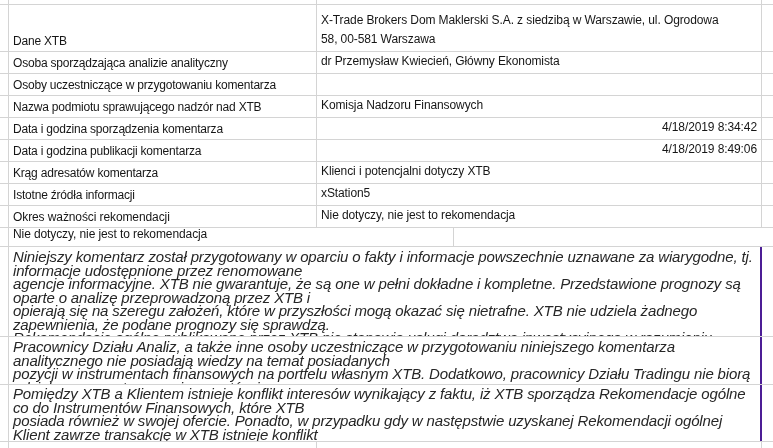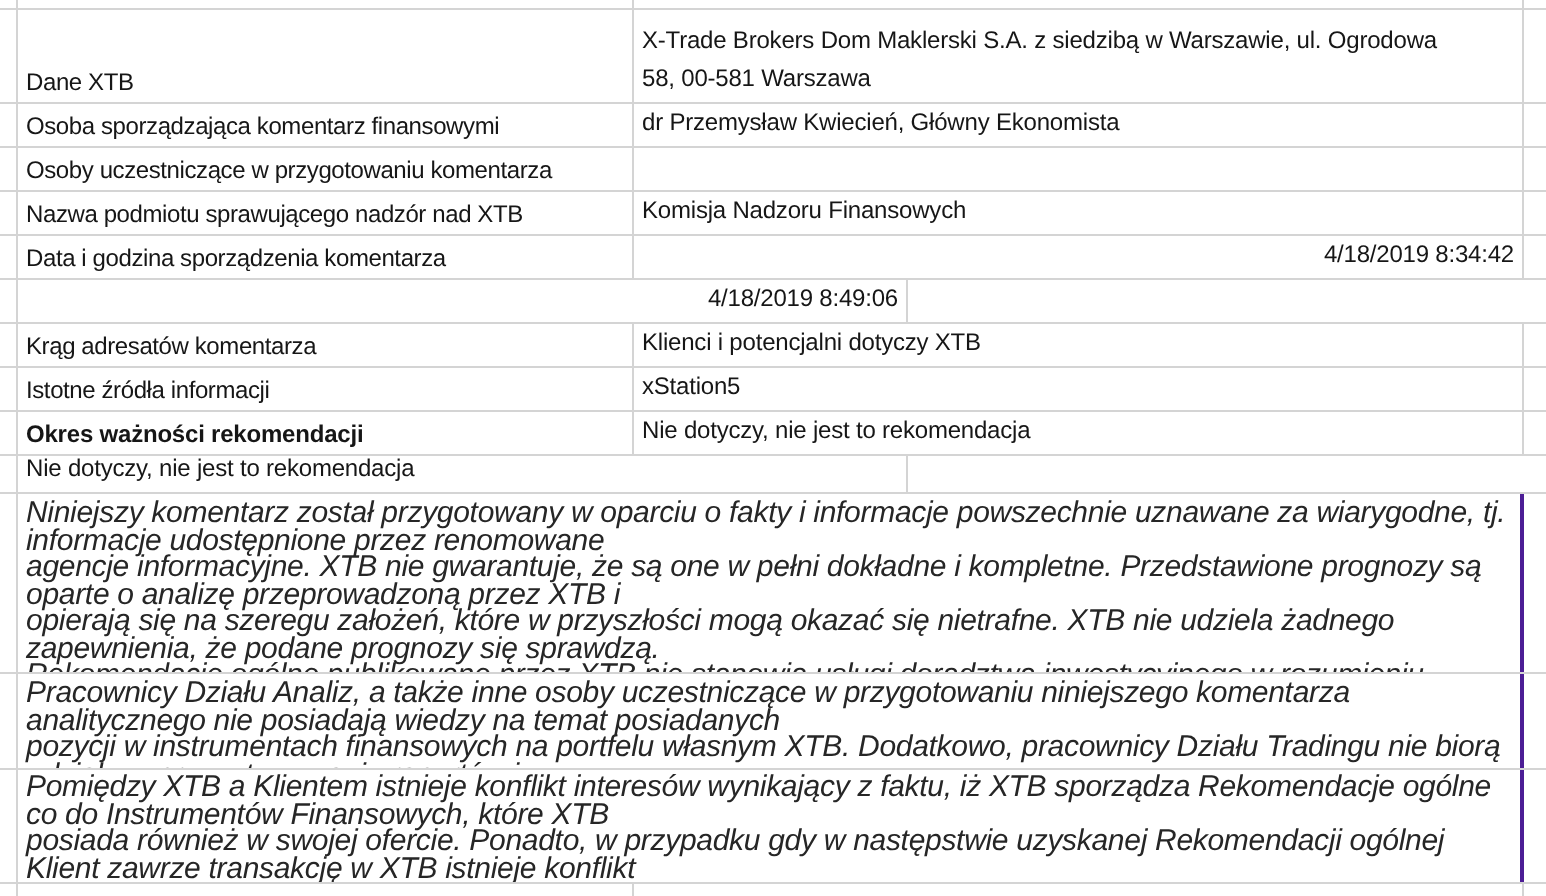--- a/index.html
+++ b/index.html
@@ -9,21 +9,21 @@
   }
   .row{display:flex;box-sizing:border-box;border-bottom:1px solid #d4d4d4;width:773px;}
   .row.last{border-bottom:none;}
   .cA{width:9px;box-sizing:border-box;border-right:1px solid #d4d4d4;flex:0 0 auto;}
   .cB{
     width:308px;box-sizing:border-box;border-right:1px solid #d4d4d4;flex:0 0 auto;
     display:flex;align-items:flex-end;padding:0 4px 2px 4px;
     font-size:12px;font-weight:normal;letter-spacing:-0.2px;line-height:15px;
     white-space:nowrap;overflow:hidden;
   }
-  .cB.regular{font-weight:bold;letter-spacing:-0.1px;}
+  .cB.regular{font-weight:normal;letter-spacing:-0.1px;}
   .cC{
     width:445px;box-sizing:border-box;border-right:1px solid #d4d4d4;flex:0 0 auto;
     display:flex;align-items:flex-end;padding:0 4px 2px 4px;
     font-size:12px;line-height:19px;letter-spacing:-0.1px;
     white-space:pre-line;overflow:hidden;
   }
   .cC.right{justify-content:flex-end;}
   .cD{flex:1 1 auto;}
   .pcell{
     width:753px;box-sizing:border-box;border-right:2px solid #4c1d95;flex:0 0 auto;
@@ -46,21 +46,21 @@
   <div class="row" style="height:47px">
     <div class="cA"></div>
     <div class="cB">Dane XTB</div>
     <div class="cC">X-Trade Brokers Dom Maklerski S.A. z siedzibą w Warszawie, ul. Ogrodowa
 58, 00-581 Warszawa</div>
     <div class="cD"></div>
   </div>
 
   <div class="row" style="height:22px">
     <div class="cA"></div>
-    <div class="cB">Osoba sporządzająca komentarz finansowymi</div>
+    <div class="cB">Osoba sporządzająca analizie analityczny</div>
     <div class="cC">dr Przemysław Kwiecień, Główny Ekonomista</div>
     <div class="cD"></div>
   </div>
 
   <div class="row" style="height:22px">
     <div class="cA"></div>
     <div class="cB">Osoby uczestniczące w przygotowaniu komentarza</div>
     <div class="cC"></div>
     <div class="cD"></div>
   </div>
@@ -74,20 +74,21 @@
 
   <div class="row" style="height:22px">
     <div class="cA"></div>
     <div class="cB">Data i godzina sporządzenia komentarza</div>
     <div class="cC right">4/18/2019 8:34:42</div>
     <div class="cD"></div>
   </div>
 
   <div class="row" style="height:22px">
     <div class="cA"></div>
+    <div class="cB">Data i godzina publikacji komentarza</div>
     <div class="cC right">4/18/2019 8:49:06</div>
     <div class="cD"></div>
   </div>
 
   <div class="row" style="height:22px">
     <div class="cA"></div>
     <div class="cB">Krąg adresatów komentarza</div>
     <div class="cC">Klienci i potencjalni dotyczy XTB</div>
     <div class="cD"></div>
   </div>

